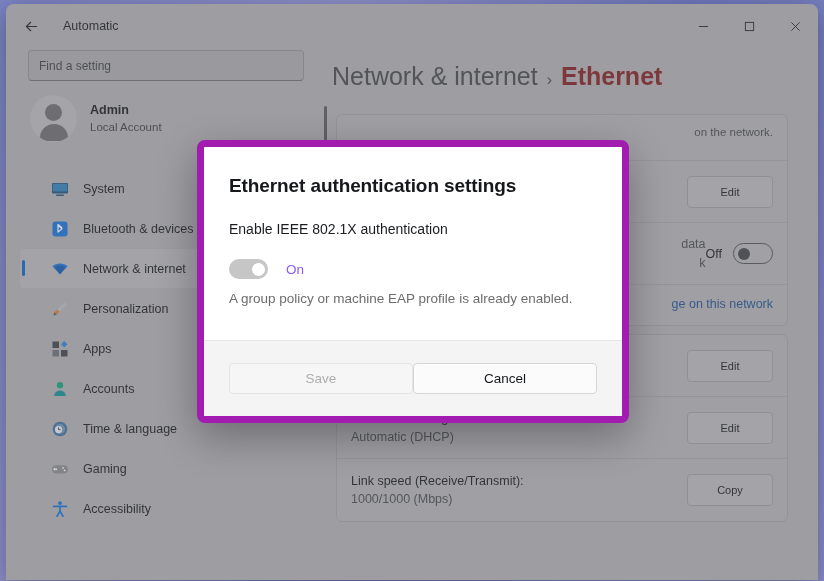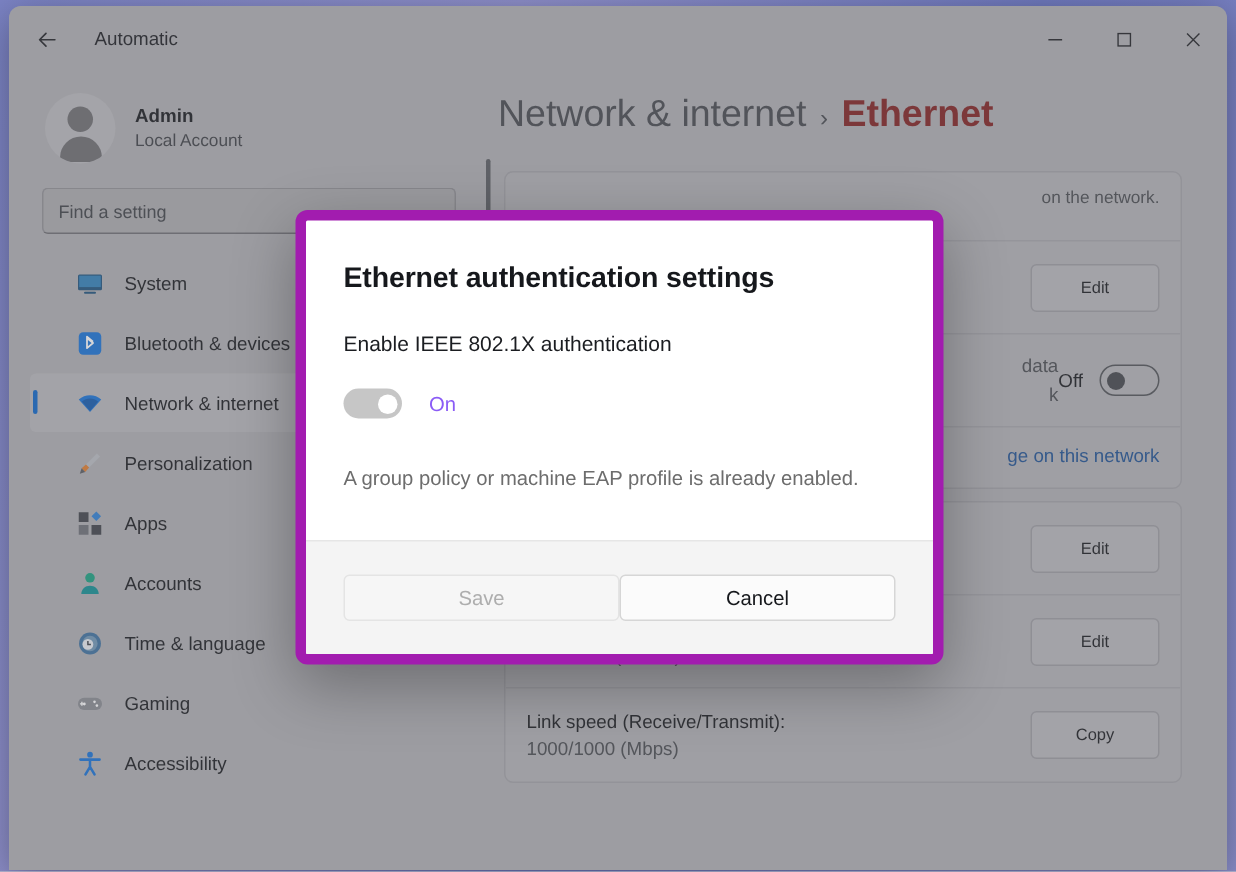--- a/index.html
+++ b/index.html
@@ -285,21 +285,21 @@
     background: #ffffff;
     top: 3.5px; right: 3.5px;
   }
   #dialog-toggle-label {
     margin-left: 18px;
     font-size: 13.5px;
     color: #8b5cf6;
   }
 
   #dialog-note {
-    margin-top: 32px;
+    margin-top: 12px;
     font-size: 13.5px;
     color: #6d6d6d;
   }
 
   #dialog-footer {
     background: #f4f4f4;
     border-top: 1px solid #e6e6e6;
     padding: 22px 25px;
     display: flex;
   }
@@ -349,33 +349,33 @@
       <div class="wincontrol">
         <svg viewBox="0 0 12 12" stroke="#1a1c20" stroke-width="1">
           <path d="M1.5 1.5l9 9M10.5 1.5l-9 9"></path>
         </svg>
       </div>
     </div>
   </div>
 
   <div id="sidebar">
 
+    <div id="search-box">
+      <input id="search-input" type="text" placeholder="Find a setting" style="">
+    </div>
+
     <div id="account-block">
       <div id="avatar">
         <div class="head"></div>
           <div class="body"></div>
       </div>
       <div id="account-text">
         <div id="account-name">Admin</div>
         <div id="account-type">Local Account</div>
       </div>
-    </div>
-
-    <div id="search-box">
-      <input id="search-input" type="text" placeholder="Find a setting" style="">
     </div>
 
     <div id="navlist">
         <div class="nav-item">
           <span class="nav-icon">
             <svg viewBox="0 0 18 18">
               <rect x="1" y="3" width="16" height="10.5" rx="1" fill="#1a4f7a"></rect>
               <rect x="1.8" y="3.8" width="14.4" height="7.6" fill="#2d7fb8"></rect>
               <rect x="5" y="14.5" width="8" height="1.4" rx=".7" fill="#1a4f7a"></rect>
             </svg>

